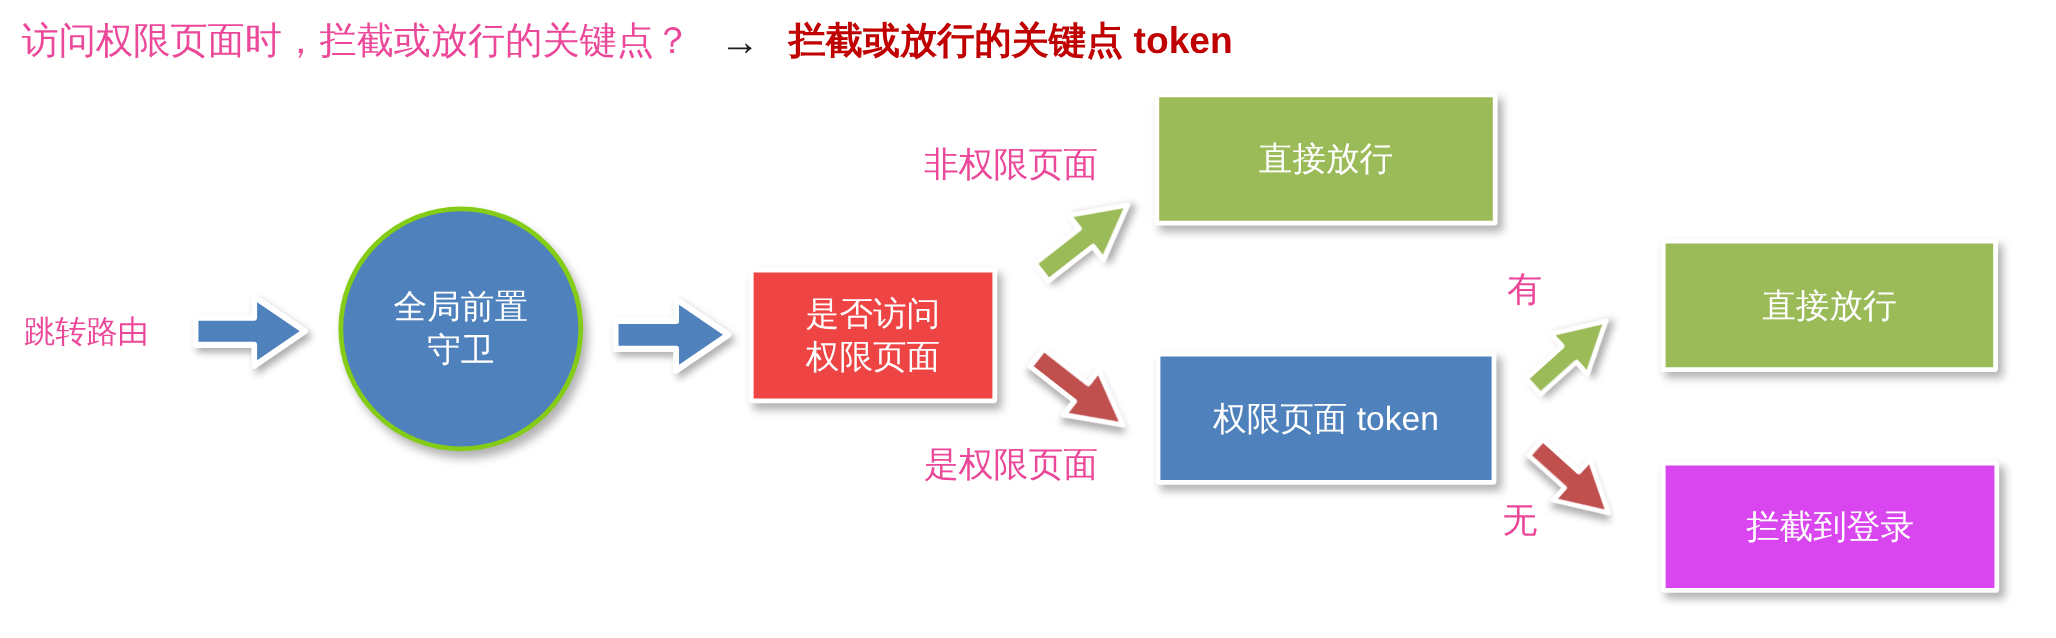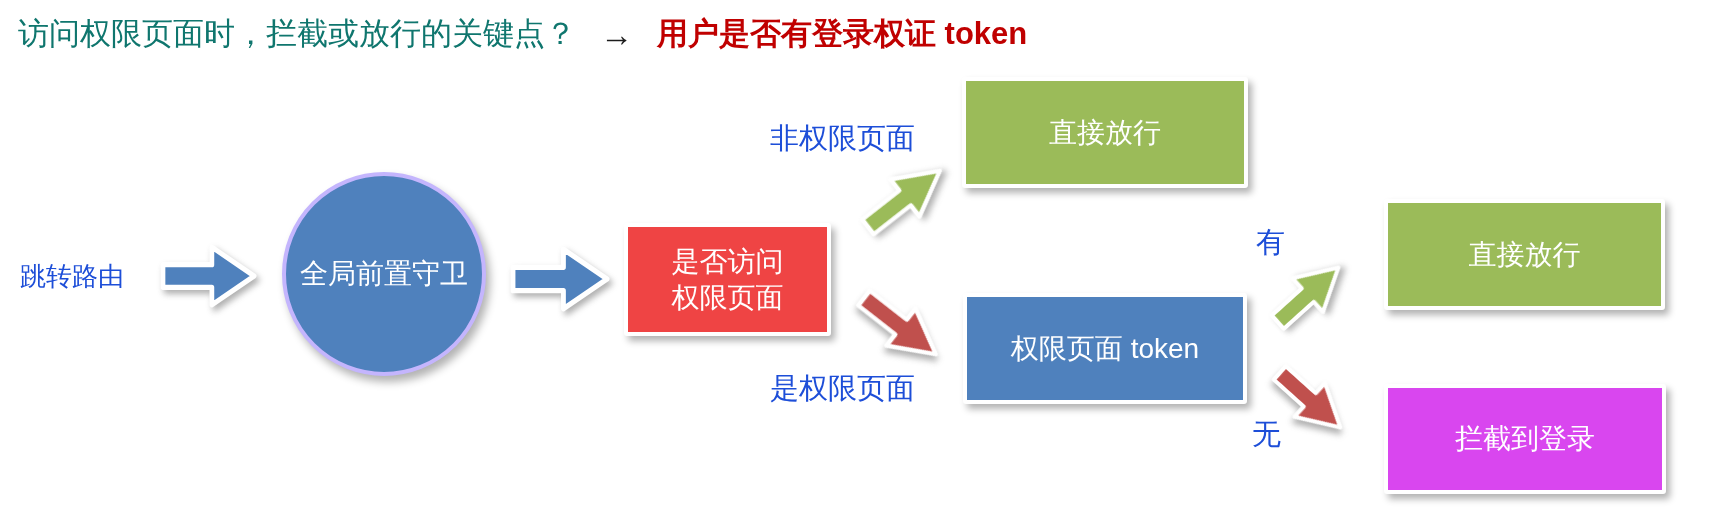--- a/index.html
+++ b/index.html
@@ -10,25 +10,25 @@
     overflow:hidden;
     font-family:"Liberation Sans","DejaVu Sans",sans-serif;
     color:#1c1c1c;
   }
   
   .title-row{
     position:absolute;left:18px;top:14px;
     display:flex;align-items:center;gap:24px;
     font-size:31px;line-height:1.25;white-space:nowrap;
   }
-  .title-q{color:#0f766e;}
+  .title-q{color:#ec4899;}
   .title-a-glyph{font-size:33px;color:#1c1c1c;}
   .title-ans{color:#c00000;font-weight:700;}
   
-  .lbl{position:absolute;font-size:29px;line-height:1.15;color:#1d4ed8;white-space:nowrap;}
+  .lbl{position:absolute;font-size:29px;line-height:1.15;color:#ec4899;white-space:nowrap;}
   #lbl-start{left:20px;top:262px;font-size:26px;}
   #lbl-nonauth{left:770px;top:122px;}
   #lbl-auth{left:770px;top:372px;}
   #lbl-has{left:1256px;top:226px;}
   #lbl-no{left:1252px;top:418px;}
   
   .box{
     position:absolute;
     border:4px solid #ffffff;
     border-radius:3px;
@@ -38,23 +38,23 @@
     box-sizing:border-box;
   }
   #box-check{left:624px;top:223px;width:207px;height:113px;}
   #box-allow-top{left:962px;top:77px;width:286px;height:111px;}
   #box-token{left:963px;top:293px;width:284px;height:111px;}
   #box-allow-right{left:1384px;top:199px;width:281px;height:111px;}
   #box-intercept{left:1384px;top:384px;width:282px;height:110px;}
   
   .circle{
     position:absolute;left:282px;top:172px;width:204px;height:204px;
-    border:4px solid #c4b5fd;border-radius:50%;
+    border:4px solid #84cc16;border-radius:50%;
     box-shadow:4px 6px 8px rgba(0,0,0,0.30);
-    display:flex;flex-direction:row;align-items:center;justify-content:center;
+    display:flex;flex-direction:column;align-items:center;justify-content:center;
     color:#ffffff;font-size:28px;line-height:36px;text-align:center;
     box-sizing:border-box;
   }
   
   .arrow{position:absolute;}
   .arrow svg{display:block;width:100%;height:100%;overflow:visible;
     filter:drop-shadow(3px 4px 3px rgba(80,80,80,0.45));}
   #ar-start{left:163px;top:243px;width:94px;height:66px;}
   #ar-guard{left:513px;top:245px;width:97px;height:68px;}
   #ar-nonauth{left:858px;top:171px;width:94px;height:54px;transform:rotate(-38deg);}
@@ -63,21 +63,21 @@
   #ar-no{left:1269px;top:375px;width:84px;height:52px;transform:rotate(42deg);}
 </style>
 </head>
 <body>
 
 <div class="stage">
 
   <div class="title-row">
     <span class="title-q">访问权限页面时，拦截或放行的关键点？</span>
     <span class="title-a-glyph">→</span>
-    <span class="title-ans" style="color: rgb(192, 0, 0);">用户是否有登录权证 token</span>
+    <span class="title-ans" style="color: rgb(192, 0, 0);">拦截或放行的关键点 token</span>
   </div>
 
   <div class="lbl" id="lbl-start">跳转路由</div>
 
   <div class="arrow" id="ar-start">
     <svg viewBox="0 0 100 64" preserveAspectRatio="none">
       <polygon points="0,21 52,21 52,4 97,32 52,60 52,43 0,43" stroke="#ffffff" stroke-width="5" stroke-linejoin="round" fill="#4f81bd"></polygon>
     </svg>
   </div>
 

